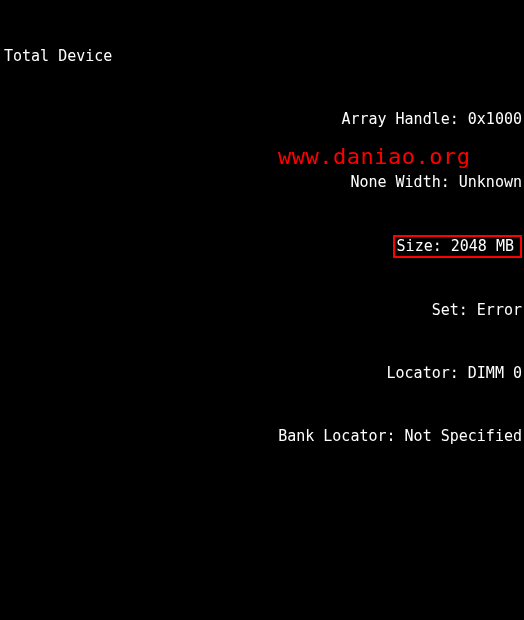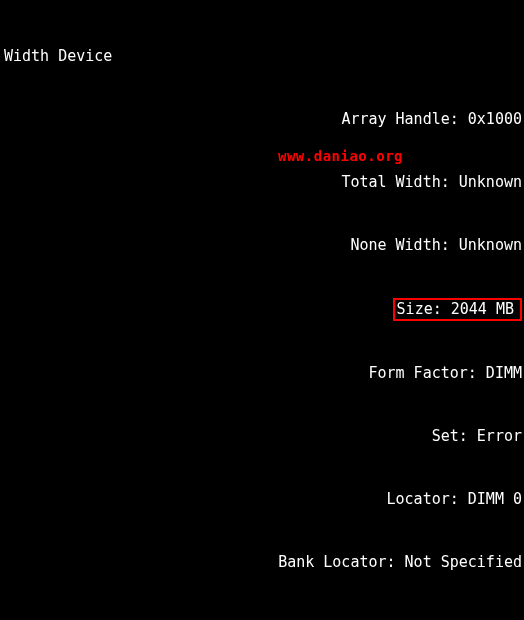--- a/index.html
+++ b/index.html
@@ -25,37 +25,35 @@
     border: 2px solid #ff0000;
     display: inline-block;
     padding: 0 6px 0 2px;
     margin-left: -4px;
     line-height: 19px;
   }
   .watermark {
     position: absolute;
     color: #ff0000;
     font-family: inherit;
-    font-weight: bold;
+    font-weight: normal;
     left: 278px;
     top: 146px;
-    font-size: 14px;
+    font-size: 22px;
     letter-spacing: 0.5px;
   }
 </style>
 </head>
 <body>
 
 <div class="term">
-  <span class="line0">Width Device</span>
+  <span class="line0">Total Device</span>
   <span class="indent1">Array Handle: 0x1000</span>
-  <span class="indent1">Total Width: Unknown</span>
   <span class="indent1">None Width: Unknown</span>
-  <span class="indent1"><span class="hl">Size: 2044 MB</span></span>
-  <span class="indent1">Form Factor: DIMM</span>
+  <span class="indent1"><span class="hl">Size: 2048 MB</span></span>
   <span class="indent1">Set: Error</span>
   <span class="indent1">Locator: DIMM 0</span>
   <span class="indent1">Bank Locator: Not Specified</span>
   
   
   
   
   
   
   

